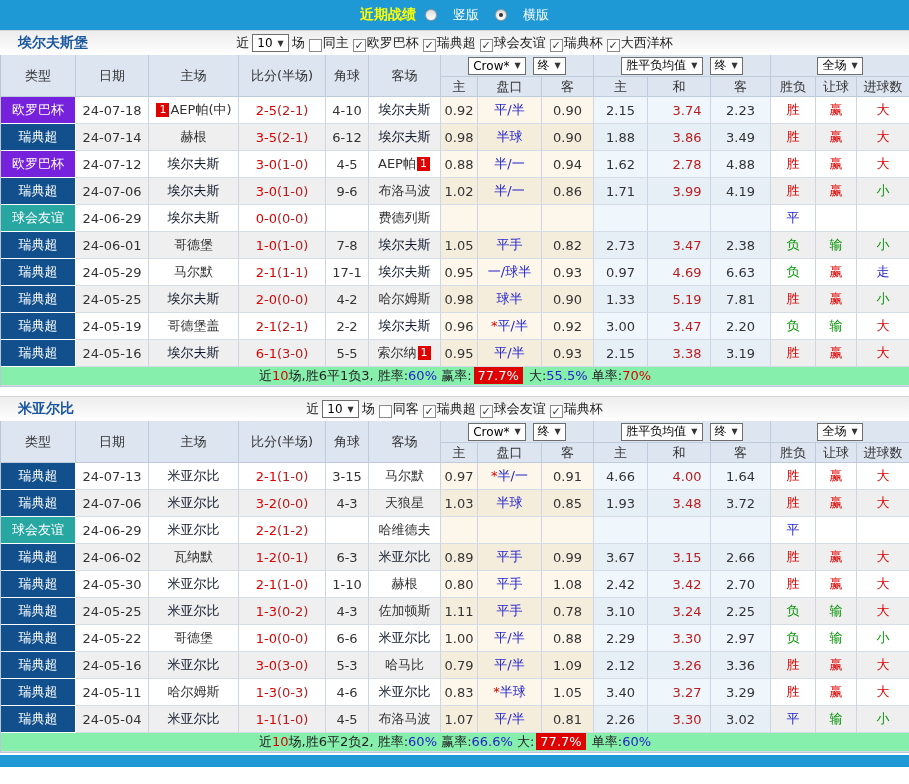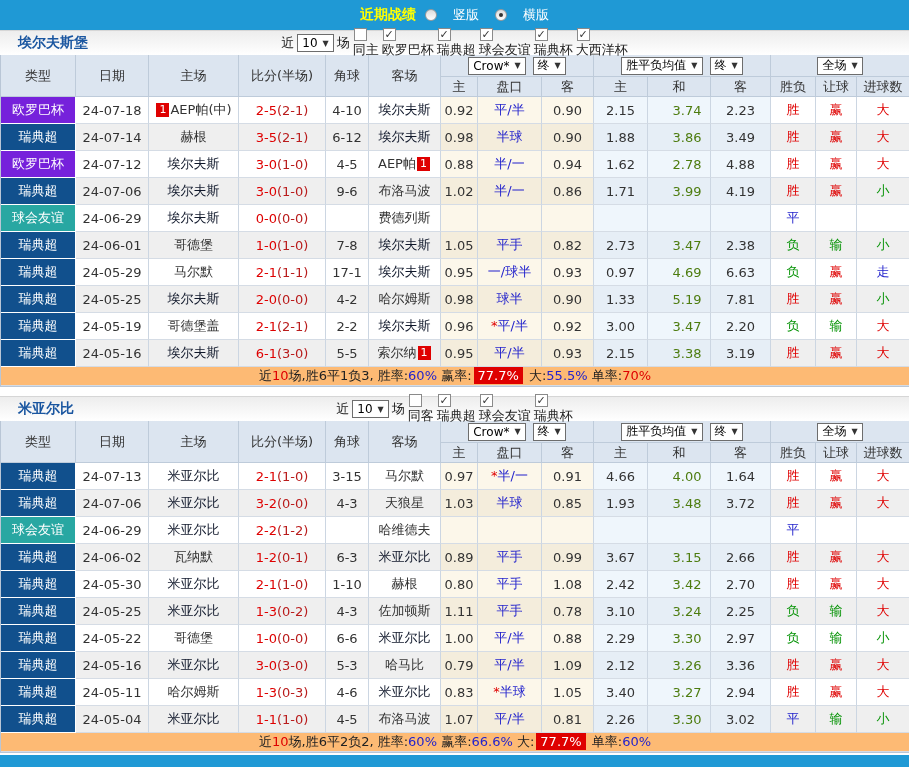--- a/index.html
+++ b/index.html
@@ -26,21 +26,21 @@
   }
   .section { background: #fff; }
   .section + .section { margin-top: 9px; }
   .teambar {
     height: 25px; position: relative; display: flex; align-items: center;
     background: linear-gradient(#ededed, #ffffff);
     border-top: 1px solid #d6d6d6;
   }
   .teamname { position: absolute; left: 18px; color: #1A56A0; font-weight: bold; font-size: 14px; }
   .filters { margin: 0 auto; display: flex; align-items: center; gap: 3px; }
-  .fitem { display: inline-flex; align-items: flex-start; flex-direction: column; }
+  .fitem { display: inline-flex; align-items: flex-end; }
   .ftxt { color: #222; }
   .cb {
     width: 13px; height: 13px; border: 1px solid #8a8a8a; background: #fff;
     display: inline-flex; align-items: center; justify-content: center;
     font-size: 11px; color: #333; margin: 0 1px; cursor: pointer;
   }
   .cb.checked::before { content: "✓"; font-weight: bold; line-height: 11px; }
   .sel {
     display: inline-flex; align-items: center; gap: 5px;
     border: 1px solid #6d6d6d; background: #fff; height: 18px;
@@ -69,30 +69,30 @@
   tbody td.c-odds { background: #FCF7EA; }
   tbody tr.even td.c-odds { background: #F4EDDC; }
   tbody td.c-avg { background: #EFF6FC; }
   tbody tr.even td.c-avg { background: #E6EEF6; }
   tbody td.type { color: #fff; border-right: 1px solid #fff; border-bottom: 1px solid #fff; }
   .green { color: #0f172a; text-align: right; }
   .red { color: #DF0000; }
   .half { color: #b91c1c; }
   .line { color: #2323CC; }
   .star { color: #DF0000; }
-  .mid { color: #4d7c0f; margin-left: 16px; }
+  .mid { color: #b91c1c; margin-left: 16px; }
   .s-r { color: #DF0000; }
   .s-g { color: #089408; }
   .s-b { color: #2323CC; }
   .badge1 {
     display: inline-block; background: #DF0000; color: #fff; font-size: 11px;
     line-height: 14px; padding: 0 3px; margin: 0 1px; vertical-align: 1px;
   }
   tfoot td {
-    height: 15px; background: #fdba74; text-align: center;
+    height: 15px; background: #86efac; text-align: center;
     border-bottom: 1px solid #D5DCE5;
   }
   .sk { color: #222; }
   .sr { color: #DF0000; }
   .sb { color: #2323CC; }
   .sbadge { background: #DF0000; color: #fff; padding: 1px 4px; margin: 0 2px; }
   .footer { height: 12px; background: #1F99D5; margin-top: 2px; }
 </style>
 </head>
 <body>
@@ -624,21 +624,21 @@
             <td>24-05-11</td>
             <td><span>哈尔姆斯</span></td>
             <td><span class="red">1-3</span><span class="half">(0-3)</span></td>
             <td>4-6</td>
             <td><span class="green">米亚尔比</span></td>
             <td class="c-odds">0.83</td>
             <td class="c-odds"><span class="star">*</span><span class="line">半球</span></td>
             <td class="c-odds">1.05</td>
             <td class="c-avg">3.40</td>
             <td class="c-avg"><span class="mid">3.27</span></td>
-            <td class="c-avg">2.94</td>
+            <td class="c-avg">3.29</td>
             <td><span class="s-r">胜</span></td>
             <td><span class="s-r">赢</span></td>
             <td><span class="s-r">大</span></td>
           </tr>
           <tr class="even">
             <td class="type" style="background: rgb(17, 80, 141);">瑞典超</td>
             <td>24-05-04</td>
             <td><span class="green">米亚尔比</span></td>
             <td><span class="red">1-1</span><span class="half">(1-0)</span></td>
             <td>4-5</td>

